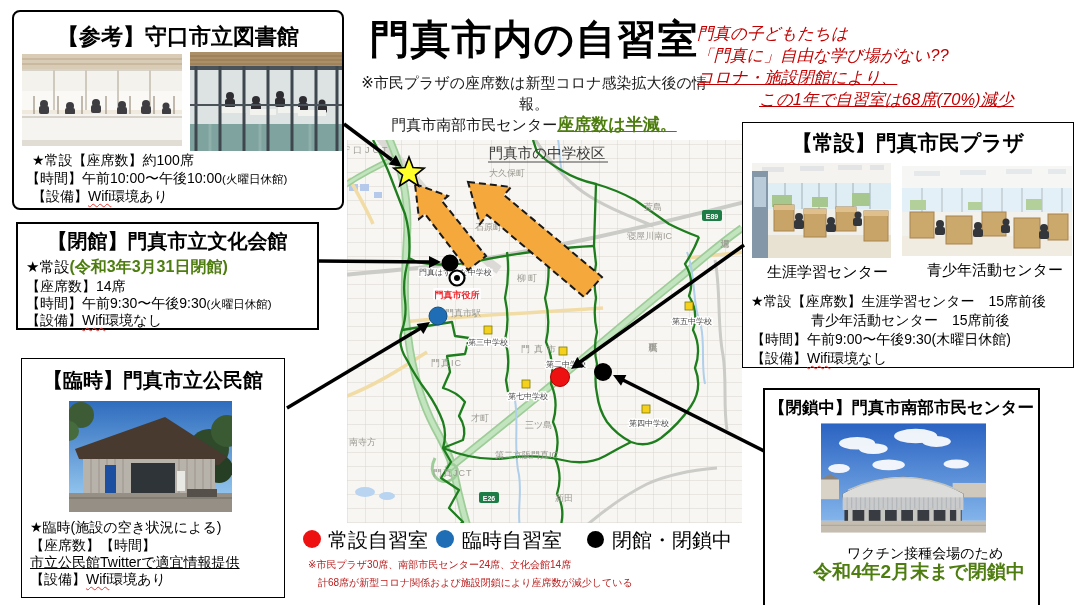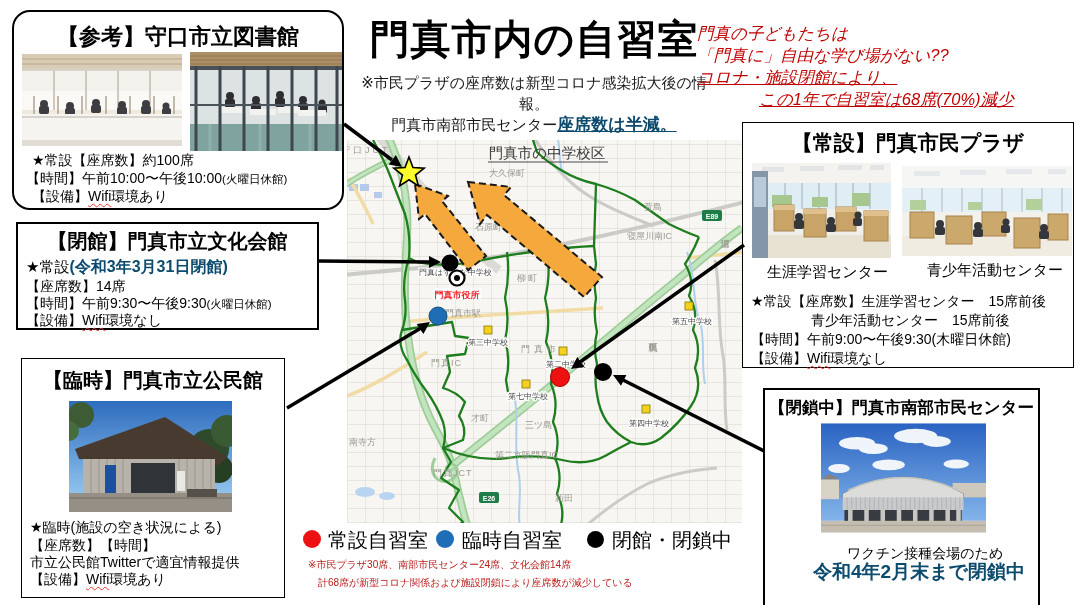--- a/index.html
+++ b/index.html
@@ -3,21 +3,21 @@
 <meta charset="utf-8">
 <style>
   html,body{margin:0;padding:0;background:#fff;}
   #canvas{position:relative;width:1078px;height:605px;background:#fff;overflow:hidden;
           font-family:"Liberation Sans","DejaVu Sans",sans-serif;color:#111;}
   .abs{position:absolute;}
   .panel{position:absolute;background:#fff;border:2px solid #000;box-sizing:border-box;}
   .panel-title{position:absolute;left:0;right:0;text-align:center;font-weight:600;color:#000;}
   .detail{position:absolute;font-size:14px;line-height:17.5px;color:#000;white-space:nowrap;}
   .small{font-size:11.5px;}
-  .red{color:#0c4a6e;font-weight:bold;}
+  .red{color:#4d7c0f;font-weight:bold;}
   .wavy{text-decoration:underline wavy #e53935;text-decoration-thickness:1px;text-underline-offset:2px;}
   .u{text-decoration:underline;}
   #main-title{left:360px;top:12px;width:348px;text-align:center;font-size:40px;font-weight:bold;color:#000;letter-spacing:1px;}
   #subnote{left:352px;top:72px;width:364px;text-align:center;font-size:15px;line-height:21px;color:#1a1a1a;}
   #subnote .big-red{font-size:17px;}
   #headline{left:697px;top:22px;width:380px;font-size:16.5px;line-height:22px;font-style:italic;color:#c00000;font-weight:500;}
   #headline .indent{margin-left:62px;}
   .caption{position:absolute;font-size:15px;color:#000;white-space:nowrap;}
   #legend-note{left:308px;top:556px;font-size:10px;line-height:17.5px;color:#b91c1c;white-space:nowrap;}
   .legend-dot{position:absolute;width:18px;height:18px;border-radius:50%;}
@@ -42,21 +42,21 @@
   <div>※市民プラザの座席数は新型コロナ感染拡大後の情報。</div>
   <div><span>門真市南部市民センター</span><span class="red u big-red">座席数は半減。</span></div>
 </div>
 <div class="abs" id="headline">
   <div>門真の子どもたちは</div>
   <div>「門真に」自由な学び場がない??</div>
   <div class="u">コロナ・施設閉館により、</div>
   <div class="u indent">この1年で自習室は68席(70%)減少</div>
 </div>
 
-<div class="panel" style="left:12px;top:10px;width:332px;height:200px;border-radius:18px;">
+<div class="panel" style="left:12px;top:10px;width:332px;height:200px;border-radius:8px;">
   <div class="panel-title" style="top:10px;font-size:22px;">【参考】守口市立図書館</div>
   <svg class="abs" style="left:8px;top:42px;" width="160" height="92" viewBox="0 0 160 92">
     <rect width="160" height="92" fill="#efe9de"></rect>
     <rect width="160" height="16" fill="#d9ccb6"></rect>
     <path d="M0,5 H160 M0,10 H160" stroke="#c3b298" stroke-width="1.5"></path>
     <rect y="16" width="160" height="40" fill="#faf9f5"></rect>
     <rect y="17" width="160" height="20" fill="#f4f2ec"></rect>
     <path d="M0,16 H160" stroke="#d8d2c8" stroke-width="2"></path>
     <path d="M32,16 V56 M64,16 V56 M96,16 V56 M128,16 V56" stroke="#cfc9be" stroke-width="2"></path>
     <path d="M12,42 V60 M36,42 V60 M60,42 V60 M84,42 V60 M108,42 V60 M132,42 V60 M152,42 V60" stroke="#aea495" stroke-width="1.5"></path>
@@ -139,21 +139,21 @@
     <path d="M22,58 V92 M30,58 V92 M38,58 V92 M46,58 V92 M54,58 V92 M110,58 V92 M118,58 V92 M126,58 V92 M134,58 V92 M142,58 V92" stroke="#a59f96" stroke-width="1.5"></path>
     <rect x="62" y="62" width="44" height="30" fill="#2f3438"></rect>
     <rect x="36" y="64" width="11" height="28" fill="#1d4fa0"></rect>
     <rect x="108" y="70" width="8" height="20" fill="#e8e8e4"></rect>
     <rect y="92" width="163" height="19" fill="#958f85"></rect>
     <path d="M0,97 H163" stroke="#7e786e" stroke-width="1.5"></path>
     <rect x="118" y="88" width="30" height="8" fill="#55504a"></rect>
   </svg>
   <div class="detail" style="left:8px;top:160px;">★臨時(施設の空き状況による)</div>
   <div class="detail" style="left:8px;top:178px;">【座席数】【時間】</div>
-  <div class="detail" style="left:8px;top:195px;">市立公民館Twitterで適宜情報提供</div>
+  <div class="detail" style="left:8px;top:195px;text-decoration:underline;">市立公民館Twitterで適宜情報提供</div>
   <div class="detail" style="left:8px;top:212px;"><span>【設備】</span><span class="wavy">Wifi</span><span>環境あり</span></div>
 </div>
 
 <div class="panel" style="left:742px;top:122px;width:332px;height:246px;border-width:1.5px;padding-left:24px;">
   <div class="panel-title" style="top:6px;font-size:21px;">【常設】門真市民プラザ</div>
   <svg class="abs" style="left:9px;top:40px;" width="139" height="95" viewBox="0 0 139 95">
     <rect width="139" height="95" fill="#f1efea"></rect>
     <rect width="139" height="20" fill="#f4f3f0"></rect>
     <g fill="#e2e4e6">
           <rect x="10" y="4" width="22" height="5"></rect>

